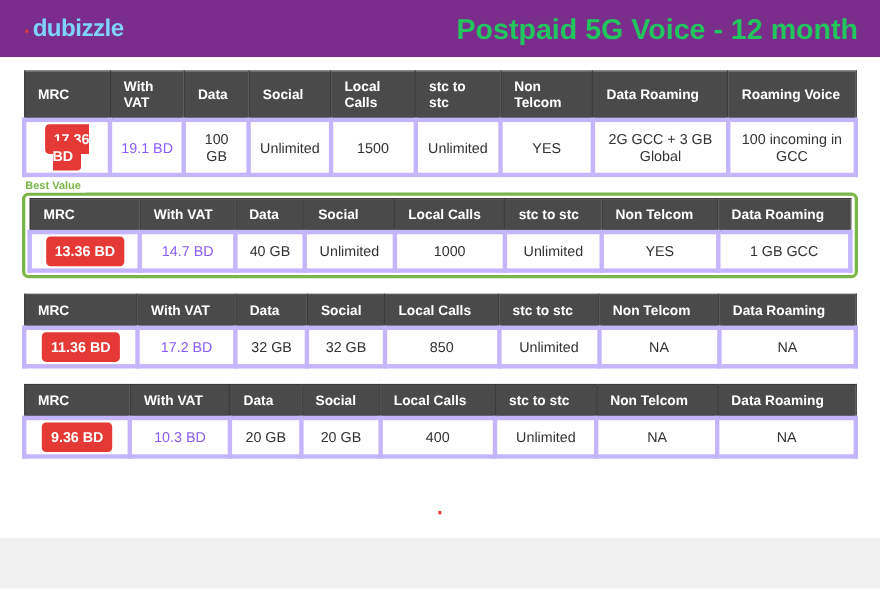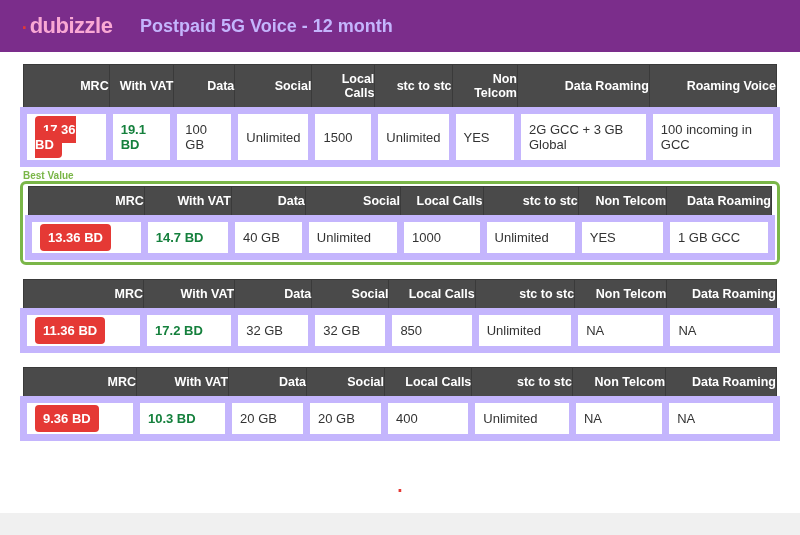--- a/index.html
+++ b/index.html
@@ -28,36 +28,36 @@
 
     .logo-area {
       display: flex;
       align-items: center;
       min-width: 120px;
     }
 
     .logo-text {
       font-size: 22px;
       font-weight: bold;
-      color: #f9a8d4;
+      color: #7dd3fc;
       letter-spacing: -0.5px;
     }
 
     .logo-dot {
       color: #e53935;
       font-size: 26px;
       line-height: 1;
       margin-right: 1px;
     }
 
     .page-title {
       flex: 1;
-      text-align: left;
-      color: #c4b5fd;
-      font-size: 18px;
+      text-align: right;
+      color: #22c55e;
+      font-size: 26px;
       font-weight: bold;
     }
 
     
     .tables-area {
       padding: 12px 20px 20px;
       background: #fff;
     }
 
     
@@ -90,50 +90,51 @@
       border-collapse: collapse;
       font-size: 13px;
     }
 
     thead tr {
       background: #4a4a4a;
       color: #fff;
     }
 
     thead th {
-      padding: 7px 0;
-      text-align: right;
+      padding: 7px 12px;
+      text-align: left;
       font-weight: 600;
       font-size: 12.5px;
       border: 1px solid #3a3a3a;
     }
 
     tbody tr {
       background: #fff;
     }
 
     tbody td {
       padding: 8px 8px;
-      border: 7px solid #c4b5fd;
+      text-align: center;
+      border: 4px solid #c4b5fd;
       font-size: 13px;
       color: #333;
     }
 
     .mrc-cell {
       background: #e53935;
       color: #fff;
       font-weight: bold;
       font-size: 13px;
       border-radius: 4px;
       padding: 6px 8px;
     }
 
     .with-vat-cell {
-      font-weight: bold;
-      color: #15803d;
+      font-weight: normal;
+      color: #8b5cf6;
     }
   </style>
 </head>
 <body>
 
 <div class="page-wrapper">
 
   <div class="top-bar">
     <div class="logo-area">
       <span class="logo-dot">·</span>

